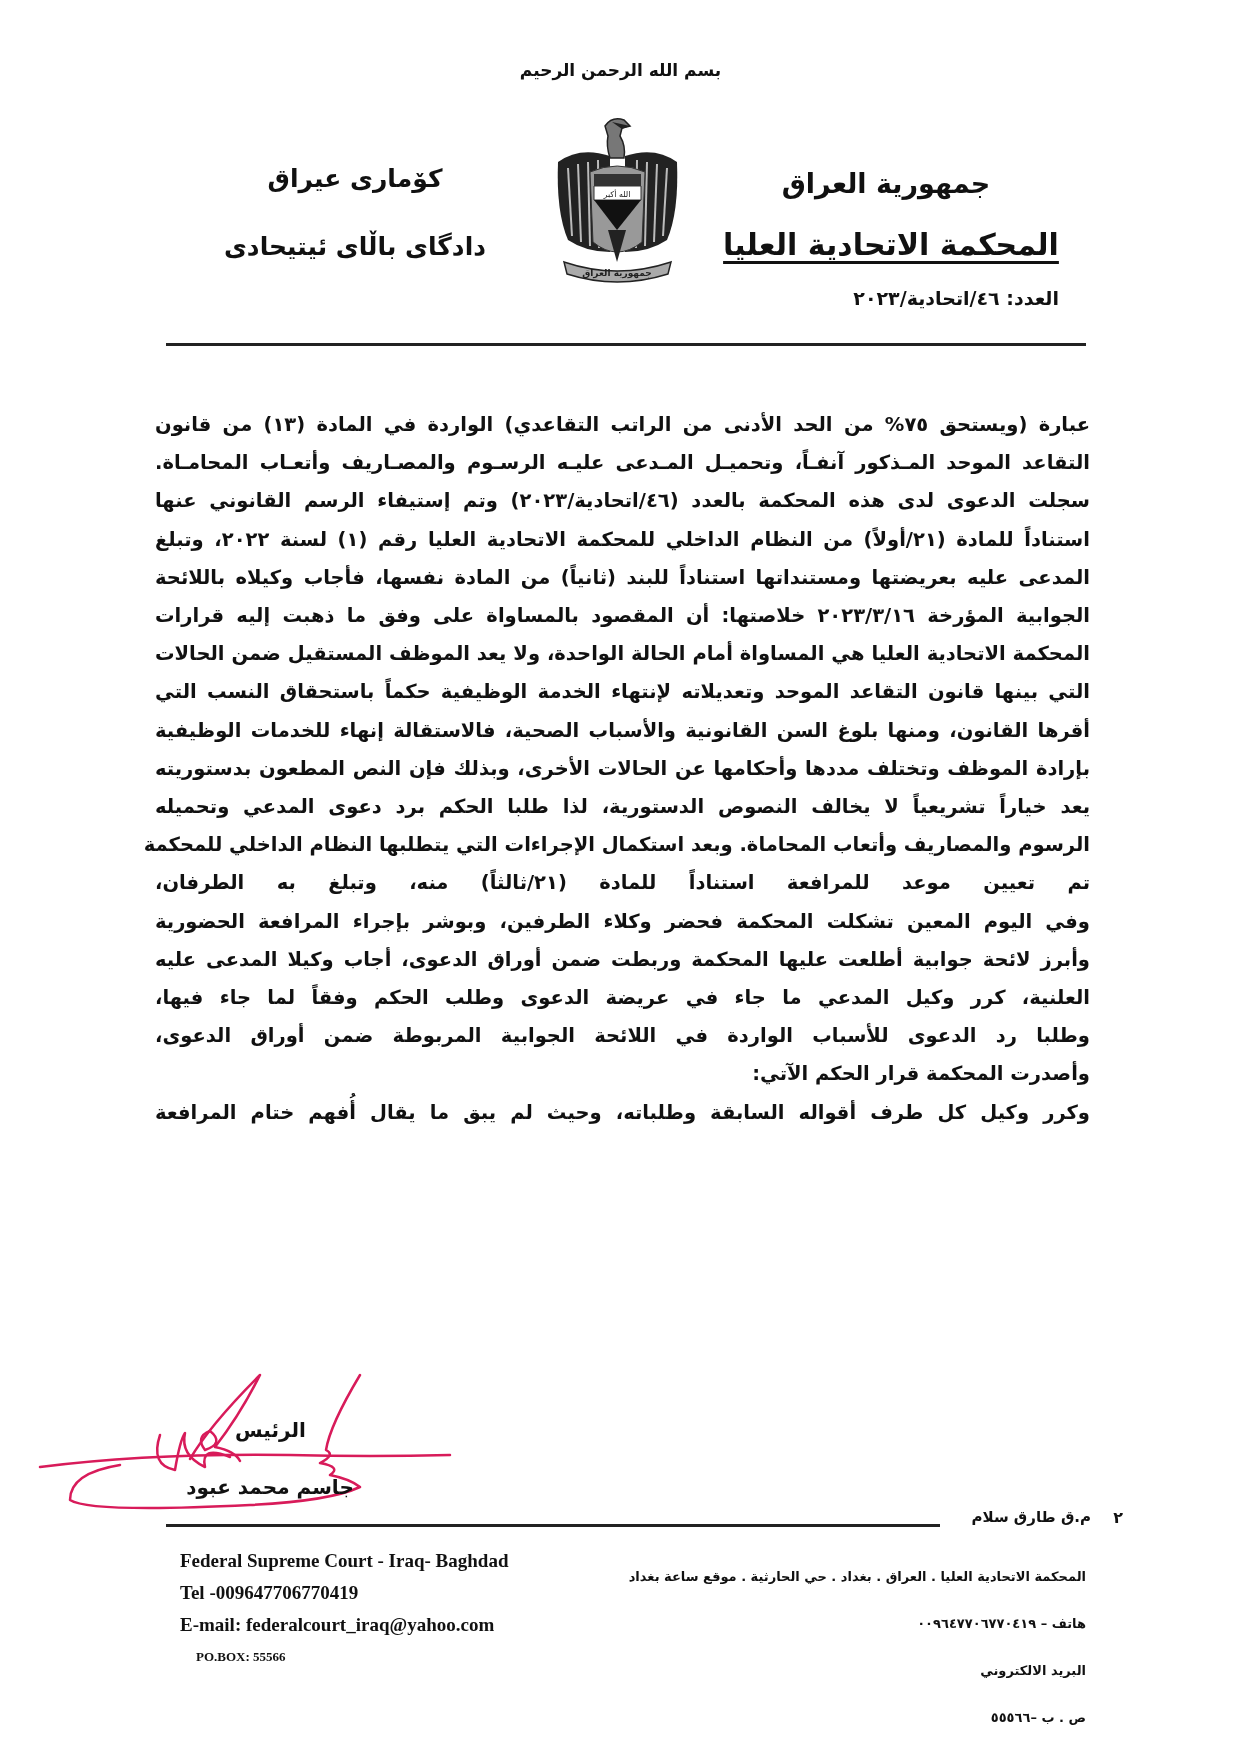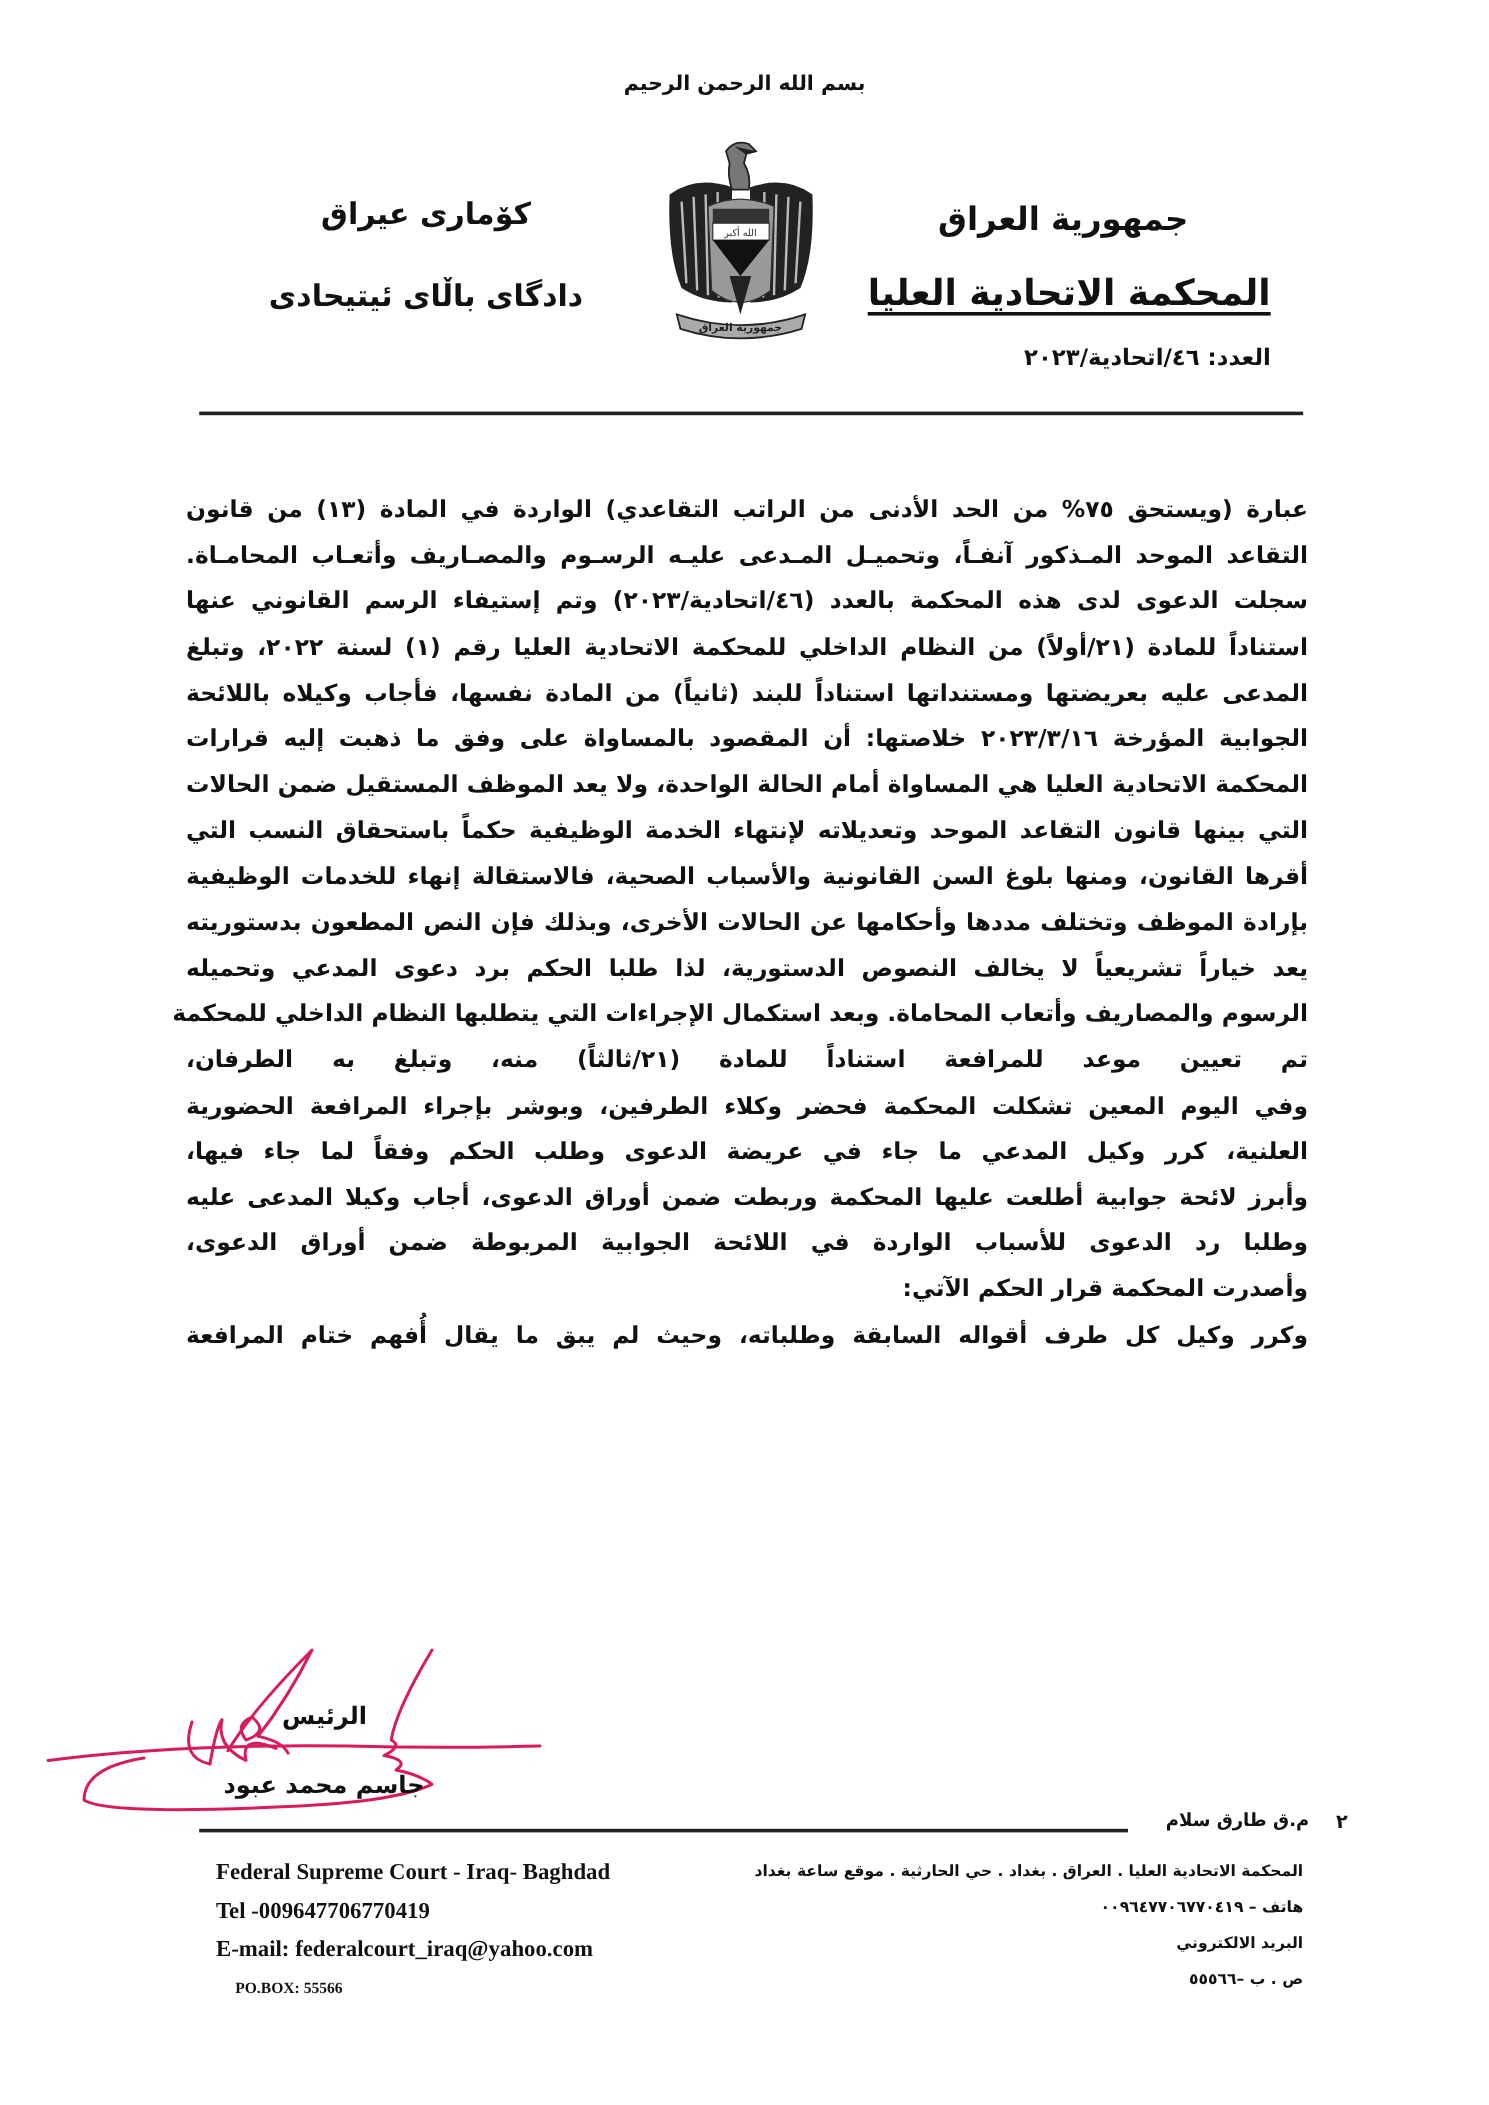--- a/index.html
+++ b/index.html
@@ -24,21 +24,21 @@
     .signature-block { left: 170px; top: 1410px; width: 280px; direction: rtl; font-weight: bold; }
     .sig-title { position: absolute; left: 65px; top: 8px; font-size: 20px; }
     .sig-name { position: absolute; left: 0px; top: 65px; font-size: 20px; width: 200px; text-align: center; }
     .sig-svg { left: 30px; top: 1355px; width: 450px; height: 170px; }
     .rule-bottom { left: 166px; top: 1524px; width: 774px; height: 3px; background: #222; }
     .ref-line { right: 150px; top: 1508px; direction: rtl; font-weight: bold; font-size: 15px; }
     .page-num { right: 118px; top: 1508px; font-weight: bold; font-size: 16px; }
     .footer-en { left: 180px; top: 1545px; font-family: "Liberation Serif", serif; font-weight: bold; font-size: 19px; line-height: 32px; }
     .footer-en .po { font-size: 13px; margin-left: 16px; }
     .footer-ar { right: 155px; top: 1545px; direction: rtl; font-family: "DejaVu Sans", sans-serif; font-weight: bold; font-size: 13px; line-height: 30px; text-align: right; }
-    .footer-ar div { white-space: nowrap; }
+    .footer-ar div { white-space: nowrap; margin-top: 17px; }
   </style>
 </head>
 <body>
 
 <div class="abs basmala">بسم الله الرحمن الرحيم</div>
 
 <div class="abs hdr-right ar-title1">جمهورية العراق</div>
 <div class="abs hdr-right ar-title2">المحكمة الاتحادية العليا</div>
 <div class="abs hdr-right ar-num">العدد: ٤٦/اتحادية/٢٠٢٣</div>
 
@@ -88,22 +88,22 @@
   <span class="body-line">المدعى عليه بعريضتها ومستنداتها استناداً للبند (ثانياً) من المادة نفسها، فأجاب وكيلاه باللائحة</span>
   <span class="body-line">الجوابية المؤرخة ٢٠٢٣/٣/١٦ خلاصتها: أن المقصود بالمساواة على وفق ما ذهبت إليه قرارات</span>
   <span class="body-line">المحكمة الاتحادية العليا هي المساواة أمام الحالة الواحدة، ولا يعد الموظف المستقيل ضمن الحالات</span>
   <span class="body-line">التي بينها قانون التقاعد الموحد وتعديلاته لإنتهاء الخدمة الوظيفية حكماً باستحقاق النسب التي</span>
   <span class="body-line">أقرها القانون، ومنها بلوغ السن القانونية والأسباب الصحية، فالاستقالة إنهاء للخدمات الوظيفية</span>
   <span class="body-line">بإرادة الموظف وتختلف مددها وأحكامها عن الحالات الأخرى، وبذلك فإن النص المطعون بدستوريته</span>
   <span class="body-line">يعد خياراً تشريعياً لا يخالف النصوص الدستورية، لذا طلبا الحكم برد دعوى المدعي وتحميله</span>
   <span class="body-line">الرسوم والمصاريف وأتعاب المحاماة. وبعد استكمال الإجراءات التي يتطلبها النظام الداخلي للمحكمة</span>
   <span class="body-line">تم تعيين موعد للمرافعة استناداً للمادة (٢١/ثالثاً) منه، وتبلغ به الطرفان،</span>
   <span class="body-line">وفي اليوم المعين تشكلت المحكمة فحضر وكلاء الطرفين، وبوشر بإجراء المرافعة الحضورية</span>
+  <span class="body-line">وأبرز لائحة جوابية أطلعت عليها المحكمة وربطت ضمن أوراق الدعوى، أجاب وكيلا المدعى عليه</span>
   <span class="body-line">العلنية، كرر وكيل المدعي ما جاء في عريضة الدعوى وطلب الحكم وفقاً لما جاء فيها،</span>
-  <span class="body-line">وأبرز لائحة جوابية أطلعت عليها المحكمة وربطت ضمن أوراق الدعوى، أجاب وكيلا المدعى عليه</span>
   <span class="body-line">وطلبا رد الدعوى للأسباب الواردة في اللائحة الجوابية المربوطة ضمن أوراق الدعوى،</span>
   <span class="body-line last">وأصدرت المحكمة قرار الحكم الآتي:</span>
   <span class="body-line">وكرر وكيل كل طرف أقواله السابقة وطلباته، وحيث لم يبق ما يقال أُفهم ختام المرافعة</span>
 </div>
 
 <svg class="abs sig-svg" viewBox="0 0 450 170">
   <g fill="none" stroke="#d81b5a" stroke-width="2.5" stroke-linecap="round" stroke-linejoin="round">
     <path d="M10 112 Q120 98 260 100 Q340 102 420 100"></path>
     <path d="M90 110 Q40 118 40 145 Q60 158 220 150 Q300 146 330 132 Q320 124 300 120 Q312 112 290 108 Q306 100 296 95 Q300 70 330 20"></path>
     <path d="M130 80 Q120 110 145 115 Q150 85 155 78 Q150 100 175 112 Q170 90 200 102"></path>

